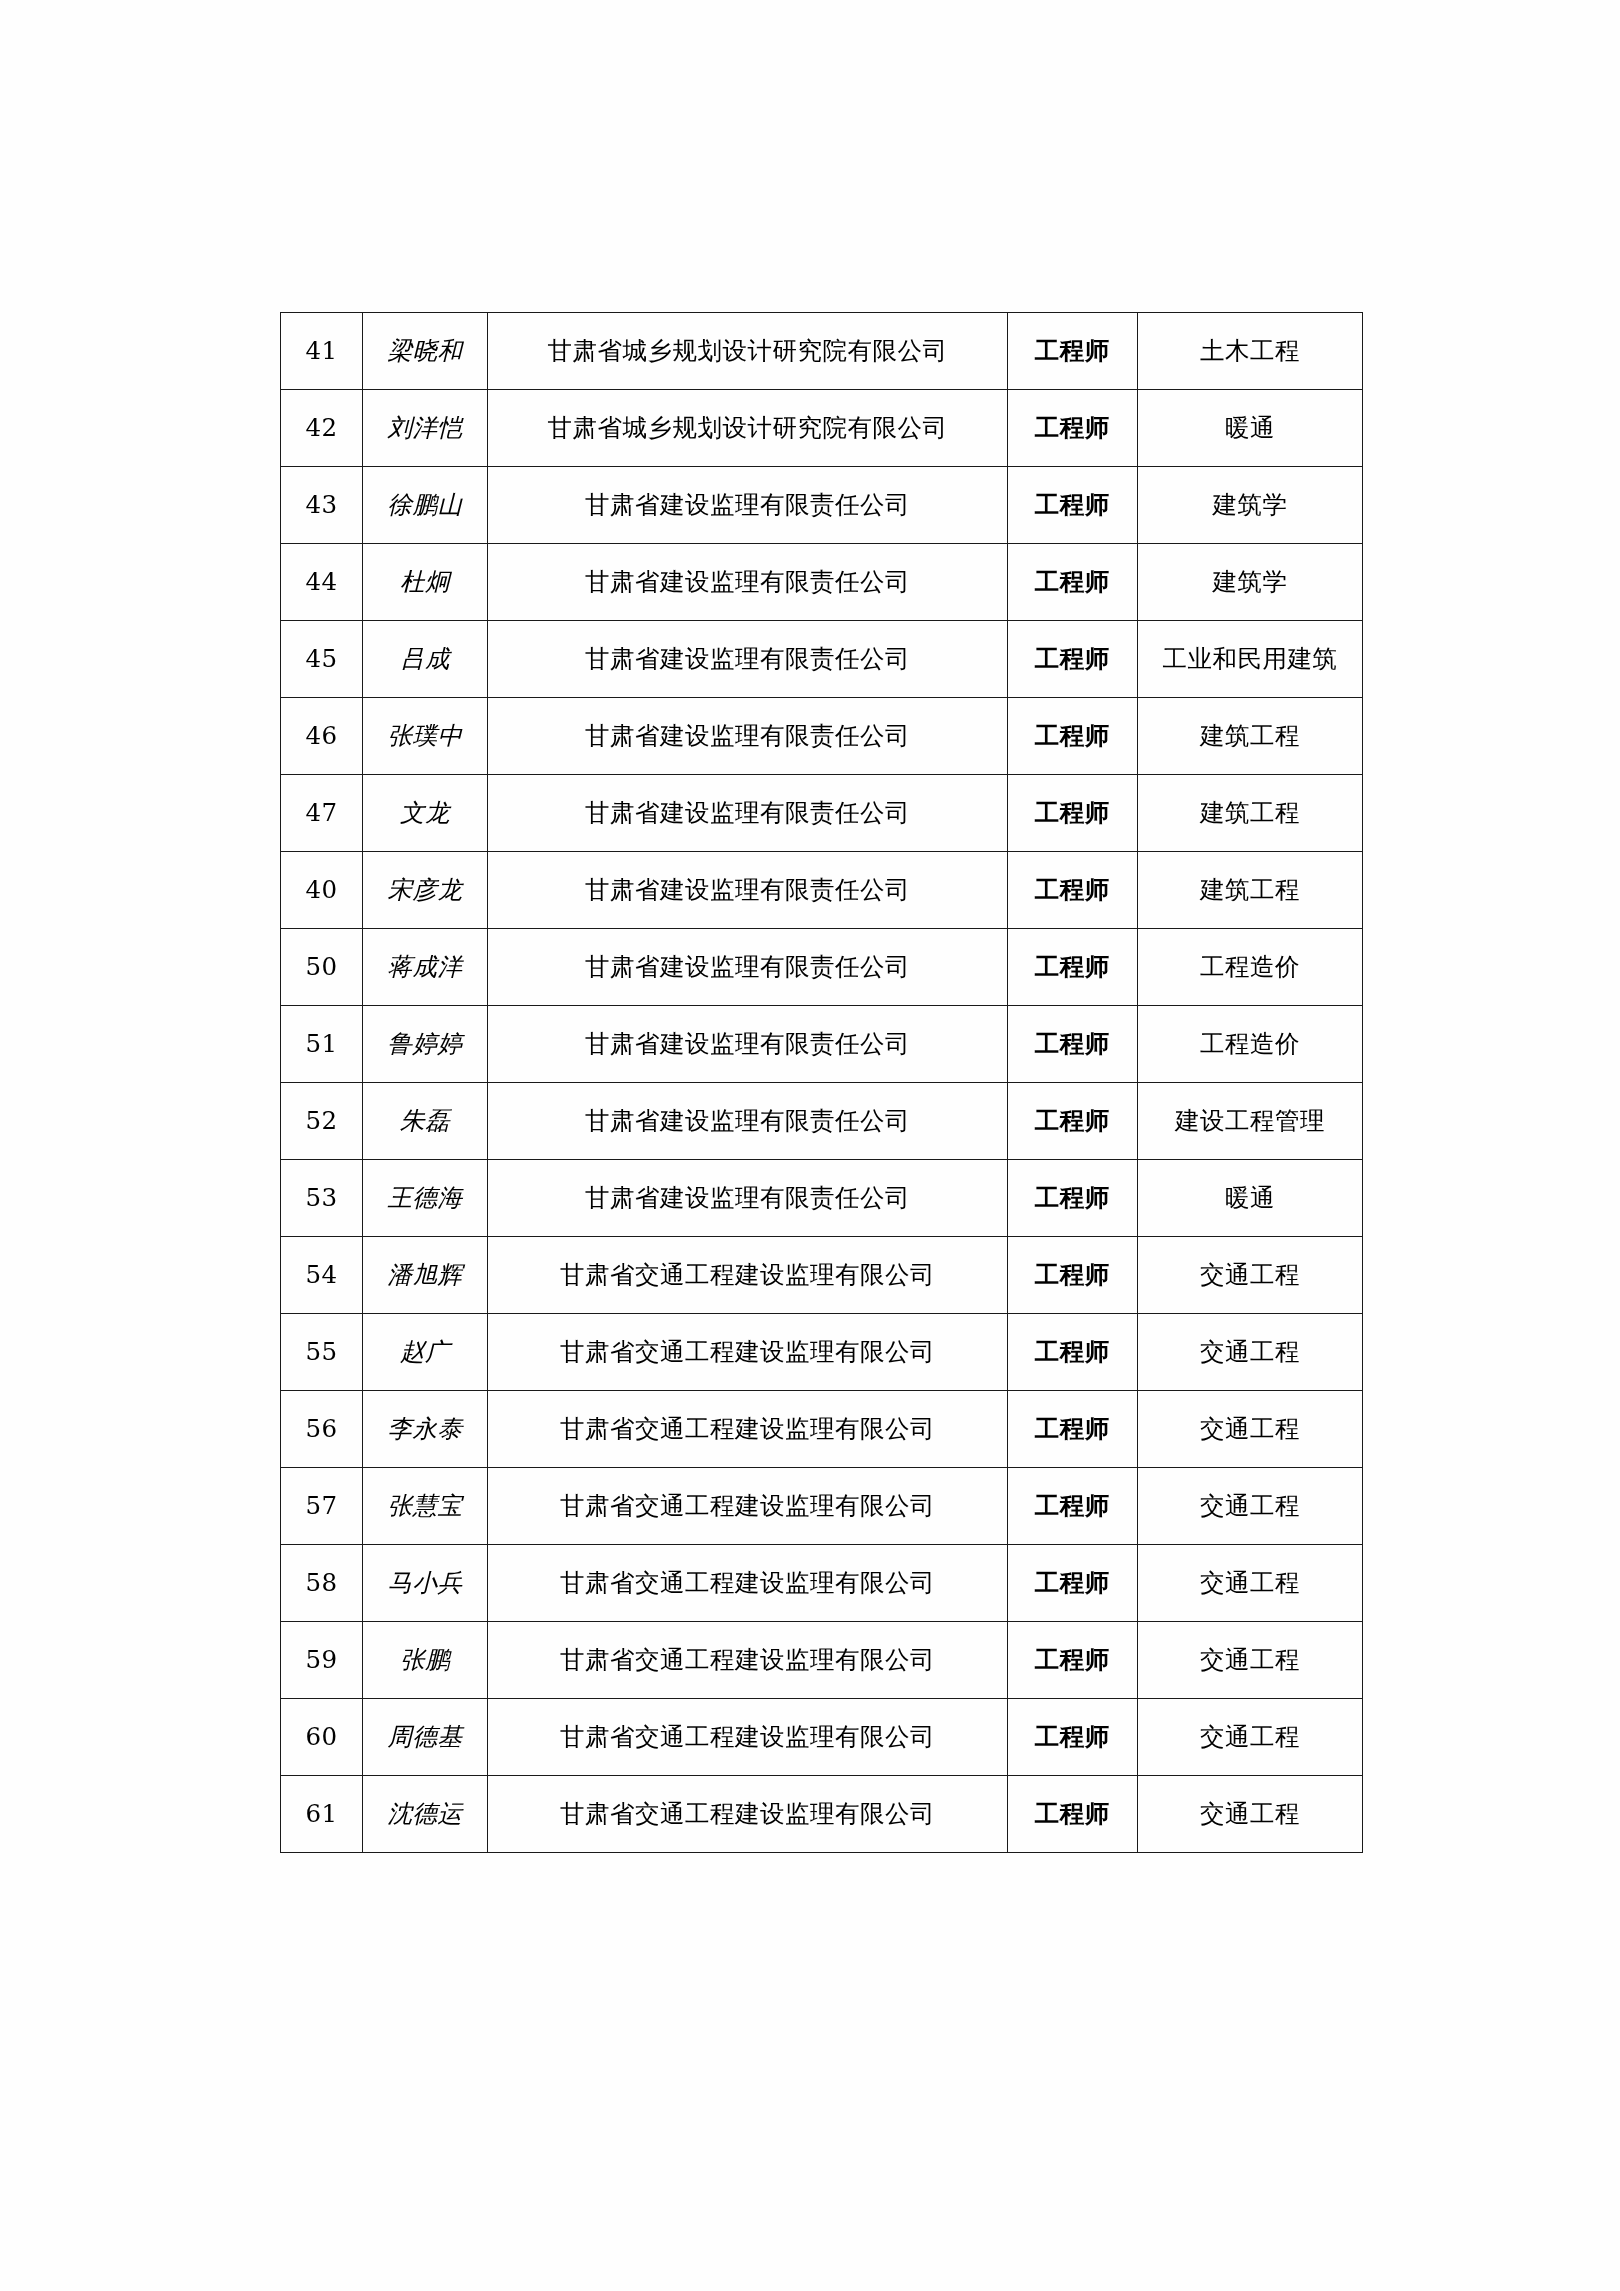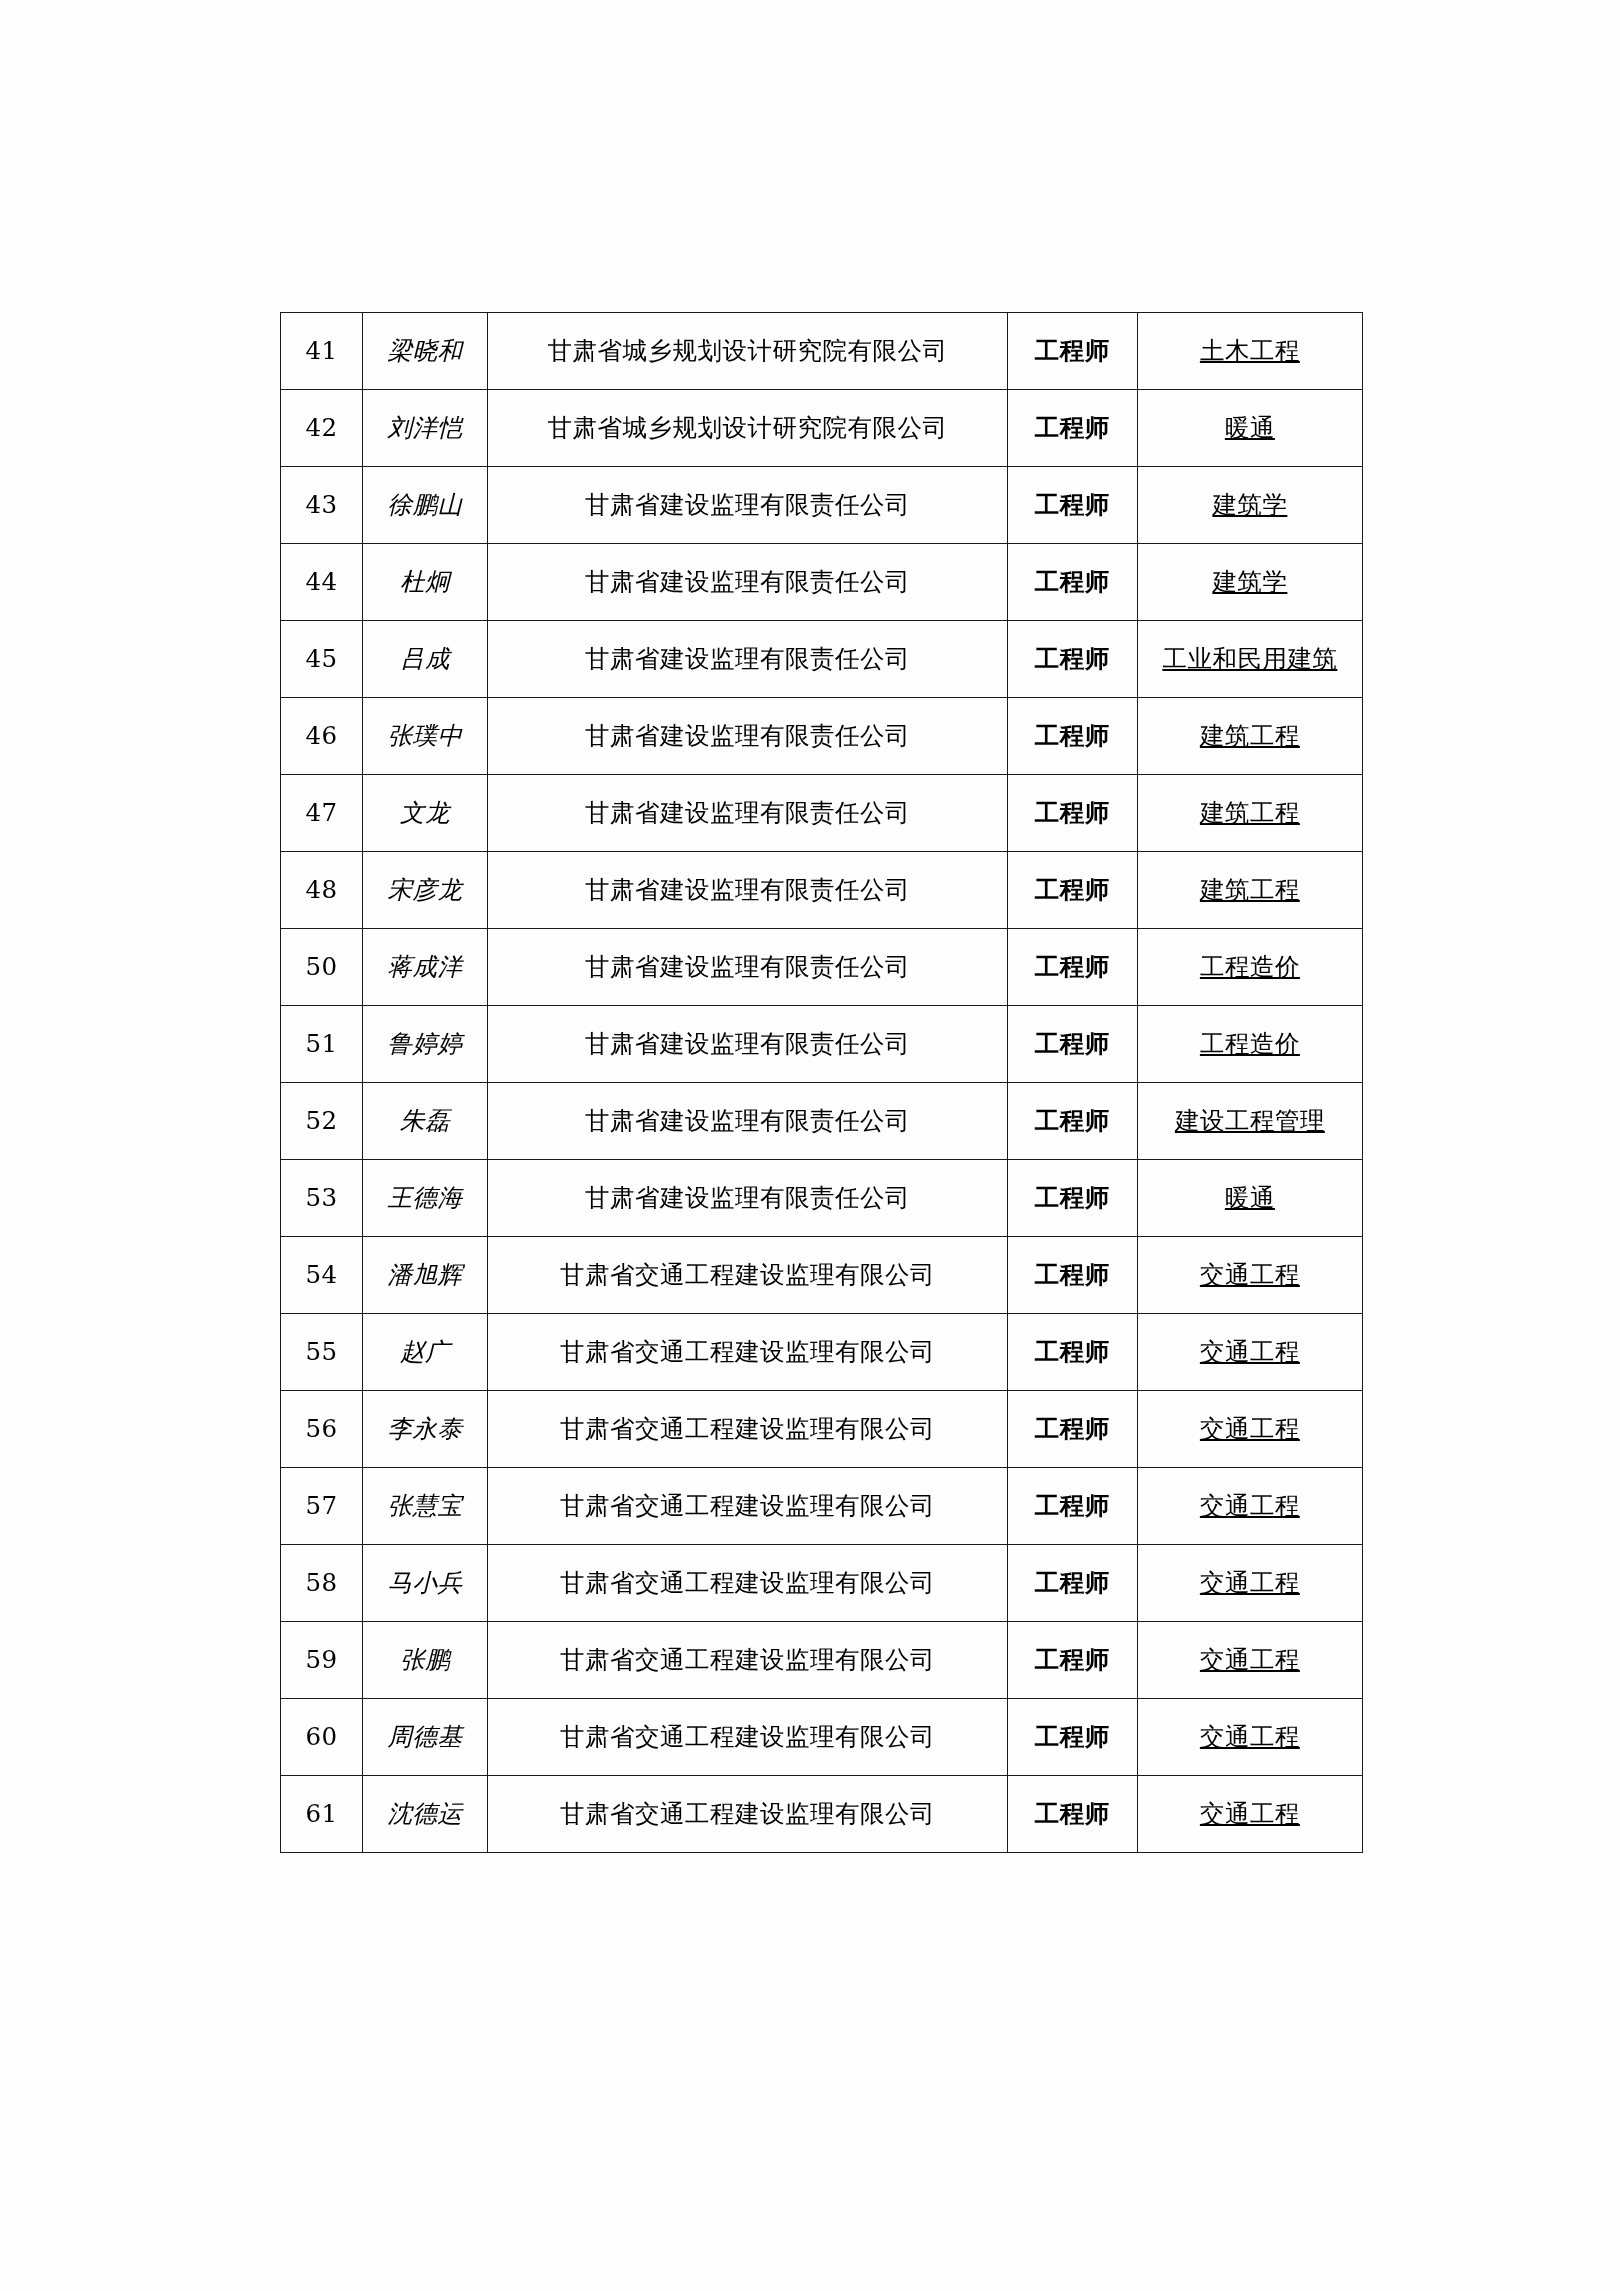--- a/index.html
+++ b/index.html
@@ -42,21 +42,21 @@
     font-family: "DejaVu Serif", "Liberation Serif", serif;
     letter-spacing: 0.5px;
     line-height: 1.2;
     padding: 0 2px;
     box-sizing: border-box;
   }
   td.col-index { width: 82px; }
   td.col-name  { width: 125px; font-style: italic; }
   td.col-org   { width: 519px; }
   td.col-title { width: 130px; font-weight: bold; }
-  td.col-major { width: 225px; text-decoration: underline; }
+  td.col-major { width: 225px; }
 </style>
 </head>
 <body>
 
 <div class="page">
   <div class="table-wrap">
     <table class="roster">
       <tbody>
           <tr>
             <td class="col-index">41</td>
@@ -101,21 +101,21 @@
             <td class="col-major">建筑工程</td>
           </tr>
           <tr>
             <td class="col-index">47</td>
             <td class="col-name">文龙</td>
             <td class="col-org">甘肃省建设监理有限责任公司</td>
             <td class="col-title">工程师</td>
             <td class="col-major">建筑工程</td>
           </tr>
           <tr>
-            <td class="col-index">48</td>
+            <td class="col-index">40</td>
             <td class="col-name">宋彦龙</td>
             <td class="col-org">甘肃省建设监理有限责任公司</td>
             <td class="col-title">工程师</td>
             <td class="col-major">建筑工程</td>
           </tr>
           <tr>
             <td class="col-index">50</td>
             <td class="col-name">蒋成洋</td>
             <td class="col-org">甘肃省建设监理有限责任公司</td>
             <td class="col-title">工程师</td>

